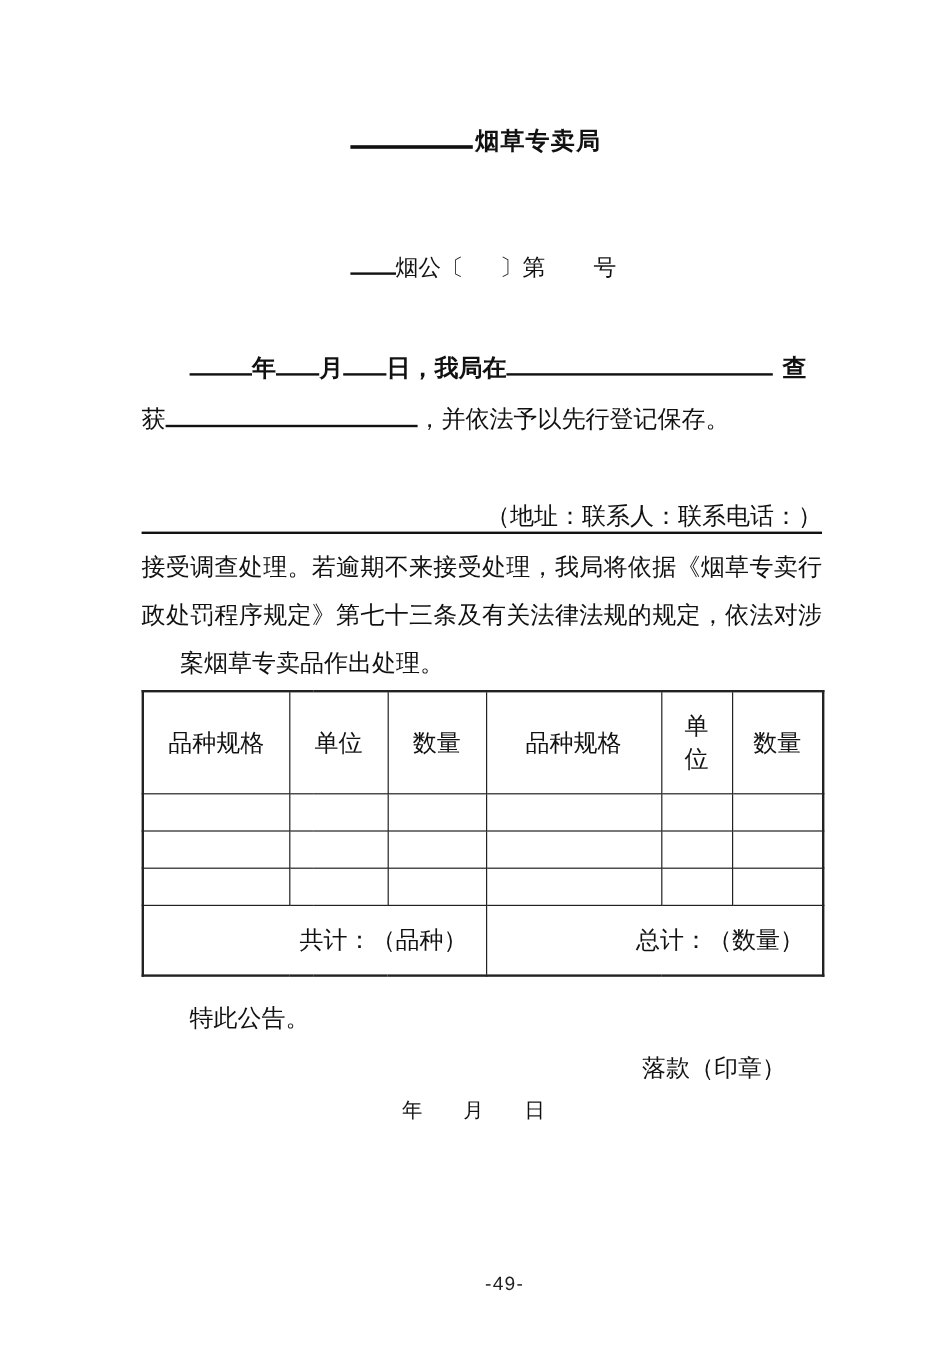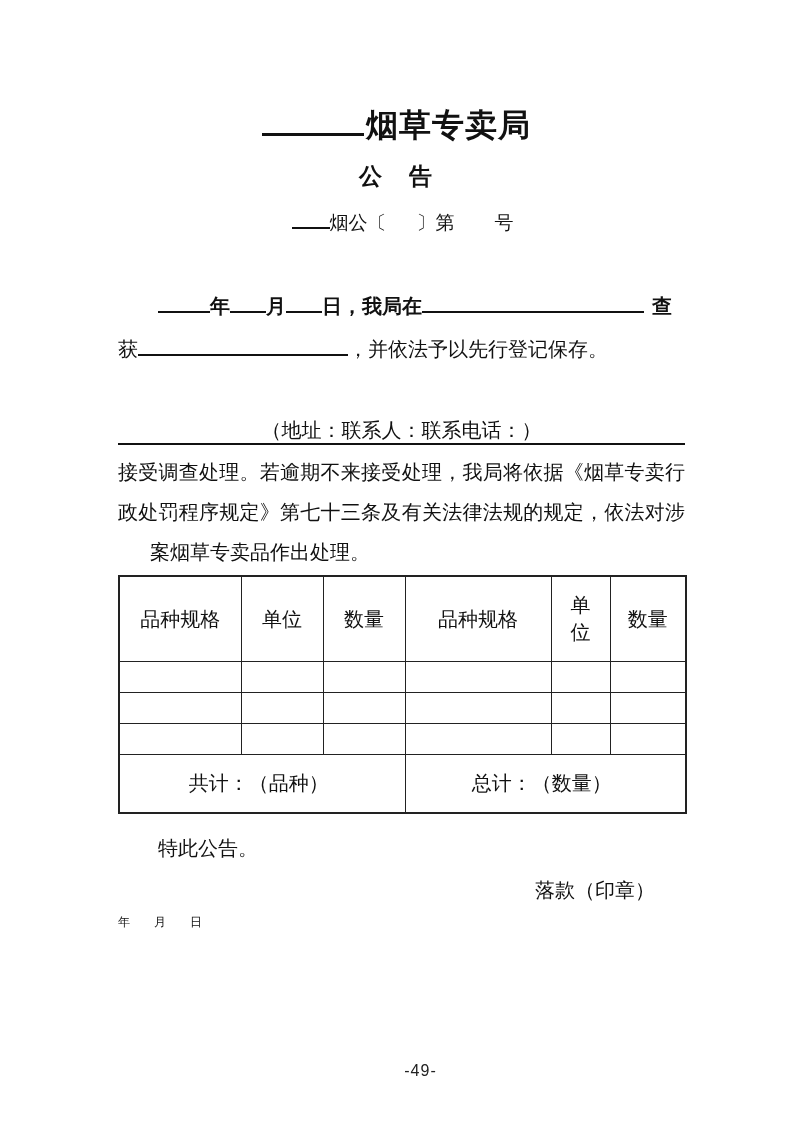--- a/index.html
+++ b/index.html
@@ -13,21 +13,21 @@
     font-family: "Liberation Serif", serif;
     color: #111111;
     overflow: hidden;
   }
   .abs { position: absolute; }
 
   
   .title-line {
     top: 104px; left: 0; width: 100%;
     text-align: center;
-    font-size: 32px; font-weight: 700; letter-spacing: 1px;
+    font-size: 20px; font-weight: 700; letter-spacing: 1px;
     white-space: nowrap;
   }
   .title-blank {
     display: inline-block; width: 102px; height: 1em;
     border-bottom: 3px solid #111; vertical-align: baseline;
     margin-right: 2px;
   }
   .subtitle-line {
     top: 161px; left: 0; width: 100%;
     text-align: center;
@@ -58,21 +58,21 @@
   
   .bline {
     position: absolute; left: 118px; width: 567px;
     font-size: 20px; white-space: nowrap; height: 27px;
   }
   .l1 { top: 293px; font-weight: bold; }
   .l2 { top: 336px; }
   .l3 { top: 379px; display: flex; align-items: baseline; }
   .l3 .flexblank { flex: 1 1 auto; }
   .l4 {
-    top: 417px; display: flex; justify-content: center;
+    top: 417px; display: flex; justify-content: flex-end;
     align-items: baseline; border-bottom: 2px solid #111; height: 28px;
   }
   .l5 { top: 459px; }
   .l6 { top: 499px; }
   .l7 { top: 539px; margin-left: 32px; }
   .jline { text-align: justify; text-align-last: justify; white-space: normal; }
 
   
   table.items {
     position: absolute; top: 575px; left: 118px; width: 567px;
@@ -80,50 +80,49 @@
     font-size: 20px; color: #111;
     border: 2px solid #222;
   }
   table.items td {
     border: 1.5px solid #222;
     padding: 15px; text-align: center; vertical-align: middle;
     overflow: hidden;
   }
   tr.hdr td   { height: 42px; }
   tr.body td  { height: 29px; }
-  tr.totals td { height: 41px; text-align: center; padding-left: 8px; font-family: Liberation Serif, serif; }
+  tr.totals td { height: 41px; text-align: right; padding-left: 8px; font-family: Liberation Serif, serif; }
   tr.remark td { height: 40px; }
 
   
   .closing   { left: 158px; top: 835px; font-size: 20px; }
   .signature {
     left: 118px; top: 877px; width: 567px;
     text-align: right; padding-right: 30px; font-size: 20px;
   }
   .dateline  {
     left: 118px; top: 914px; width: 567px;
-    text-align: left; padding-right: 14px; font-size: 12px;
+    text-align: center; padding-right: 14px; font-size: 17px;
   }
   .pagenum {
     left: 0; top: 1062px; width: 100%;
     text-align: center;
     font-family: "Liberation Sans", sans-serif;
     font-size: 16px; color: #222; letter-spacing: 1px; padding-left: 48px;
   }
 </style>
 </head>
 <body>
 
 <div class="page">
 
   <div class="abs title-line">
     <span class="title-blank"></span><span>烟草专卖局</span>
   </div>
 
-  <div class="abs subtitle-line">公　告</div>
 
   <div class="abs docno-line">
     <span class="blank w38"></span><span>烟公〔</span><span class="gap30"></span><span>〕第</span><span class="gap40"></span><span>号</span>
   </div>
 
   <div class="bline l1">
     <span class="indent2"></span><span class="blank w52"></span><span>年</span><span class="blank w36"></span><span>月</span><span class="blank w36"></span><span>日，我局在</span><span class="blank w222"></span><span class="sp8"></span><span>查</span>
   </div>
 
   <div class="bline l2">

